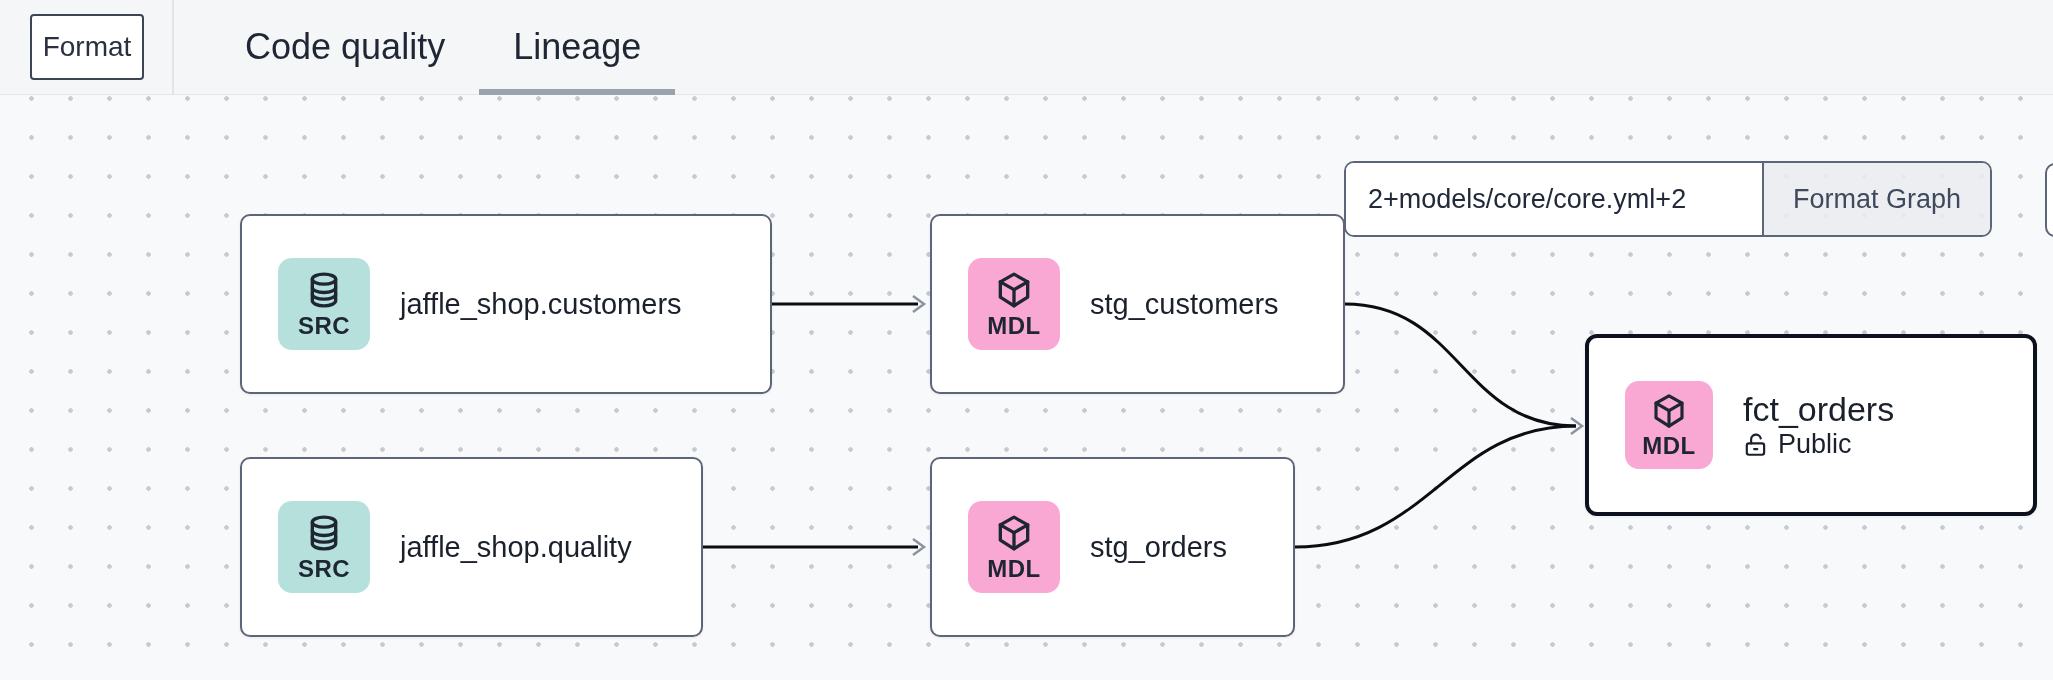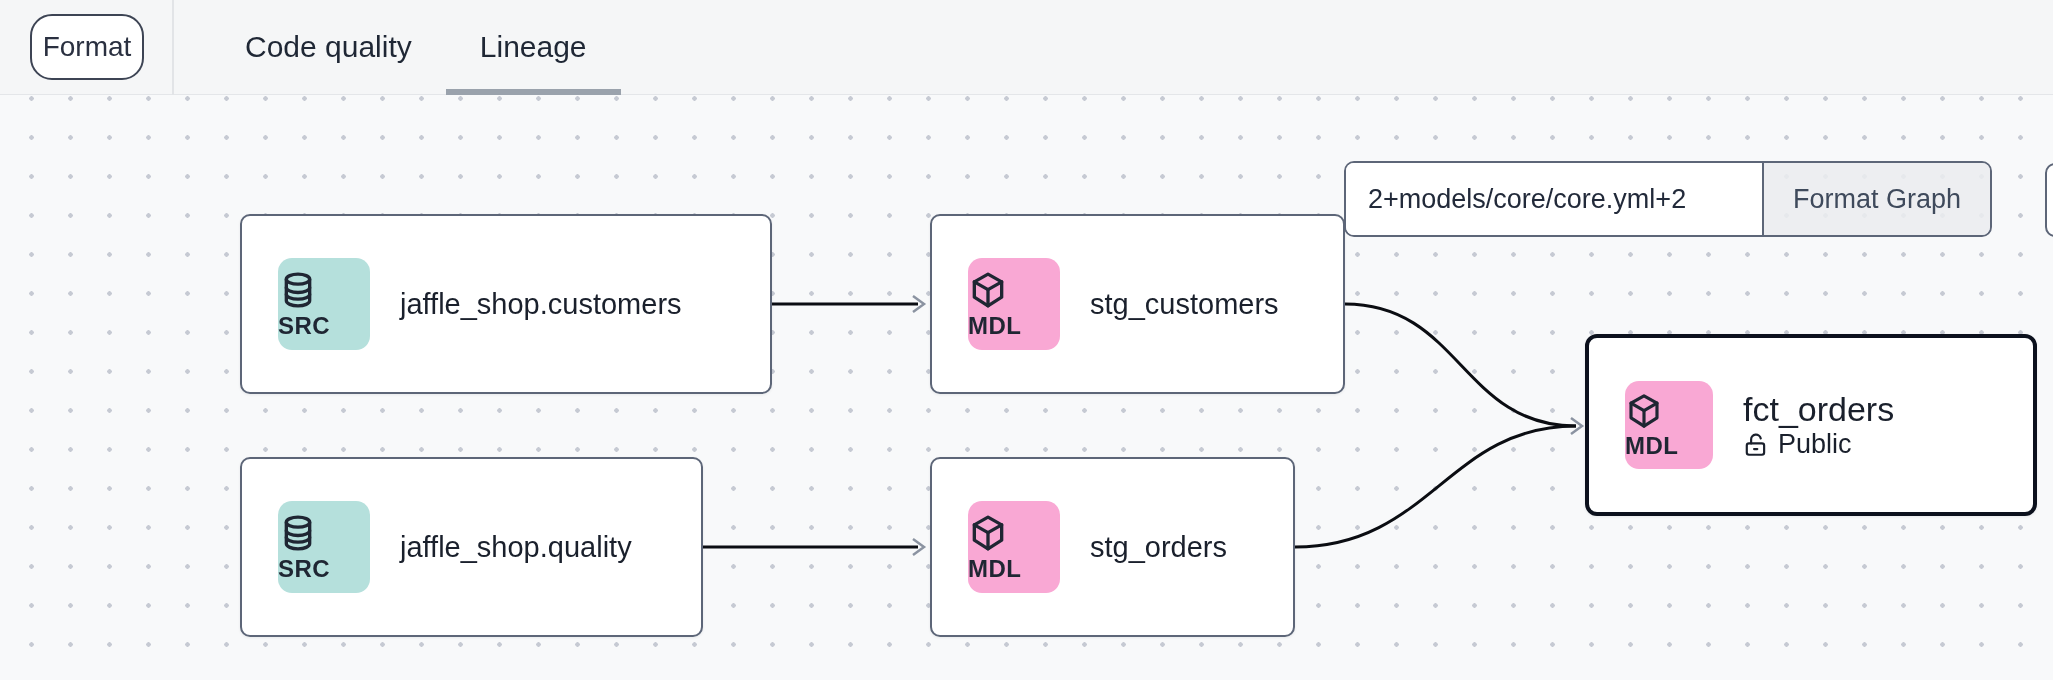--- a/index.html
+++ b/index.html
@@ -10,31 +10,31 @@
   }
 
   
   .topbar {
     position:absolute; left:0; top:0; width:2053px; height:95px;
     background:#f5f6f7; border-bottom:1px solid #e4e6e9;
     display:flex; align-items:center;
   }
   .format-btn {
     margin-left:30px; width:114px; height:66px;
-    background:#ffffff; border:2px solid #3d4454; border-radius:22px;
+    background:#ffffff; border:2px solid #3d4454; border-radius:4px;
     font-size:28px; color:#2a3040; display:flex; align-items:center; justify-content:center;
     cursor:pointer;
   }
   .topbar-divider {
     width:2px; height:95px; background:#e2e4e7; margin-left:28px;
   }
   .tabs { display:flex; height:95px; margin-left:37px; }
   .tab {
     height:95px; padding:0 34px; display:flex; align-items:center;
-    font-size:30px; color:#1f2735; position:relative; cursor:pointer;
+    font-size:36px; color:#1f2735; position:relative; cursor:pointer;
   }
   .tab.active::after {
     content:""; position:absolute; left:0; right:0; bottom:0; height:6px;
     background:#9aa2ac;
   }
 
   
   .canvas {
     position:absolute; left:0; top:96px; width:2053px; height:584px;
     background-color:#f8f9fa;
@@ -46,21 +46,21 @@
   
   .node {
     position:absolute; background:#ffffff;
     border:2px solid #5d6678; border-radius:10px;
     display:flex; align-items:center; padding-left:36px;
     box-shadow:0 1px 3px rgba(16,24,40,.07); cursor:pointer;
   }
   .node.selected { border:4px solid #0c111d; border-radius:12px; }
   .badge {
     width:92px; height:92px; border-radius:14px; flex:0 0 auto;
-    display:flex; flex-direction:column; justify-content:center;
+    display:flex; flex-direction:column; align-items:center; justify-content:center;
   }
   .badge.src { background:#b5e0dc; }
   .badge.mdl { background:#f9a8d4; }
   .badge svg { display:block; }
   .badge-label {
     font-size:24px; font-weight:600; color:#1f2633; line-height:1; margin-top:4px;
     letter-spacing:.5px;
   }
   .node-title { font-size:29px; color:#1a202c; margin-left:30px; white-space:nowrap; }
   .node-text-col { margin-left:30px; display:flex; flex-direction:column; }

